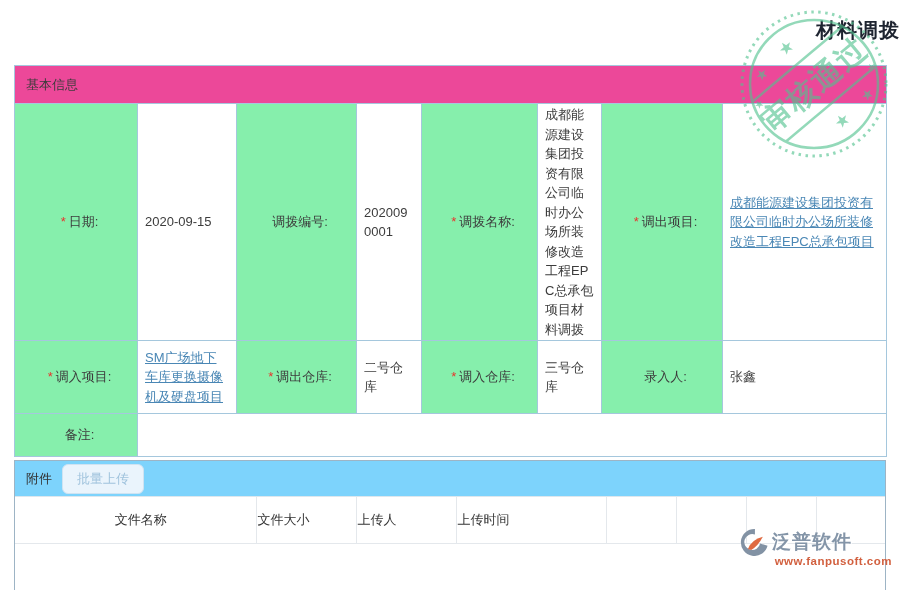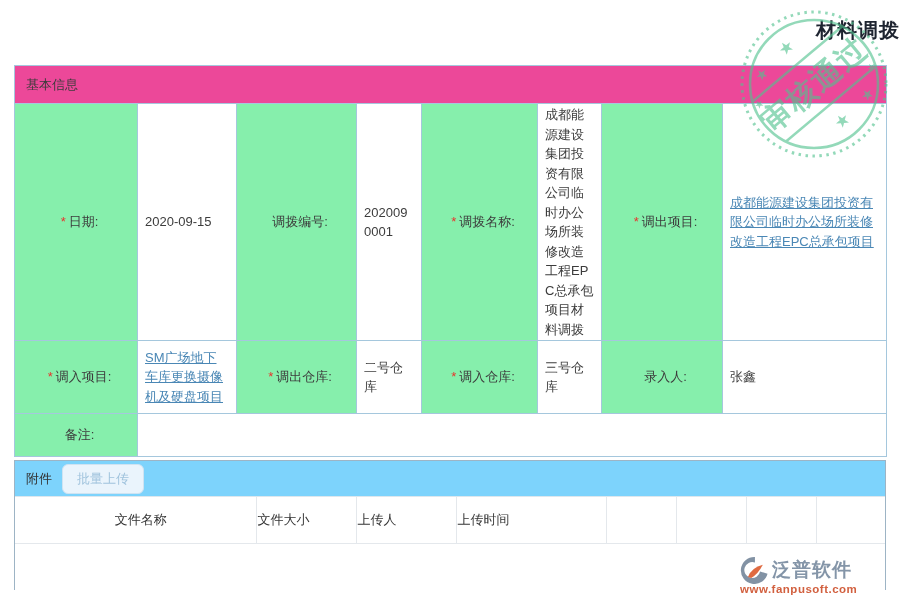--- a/index.html
+++ b/index.html
@@ -49,29 +49,29 @@
     font-size:13px; font-weight:normal; color:#333; height:44px;
     border-right:1px solid #e4e8ec; border-bottom:1px solid #e4e8ec;
     text-align:left; background:#fff;
   }
   table.attach th:last-child { border-right:none; }
   table.attach th.first { text-align:center; padding-left:12px; }
   .attach-body { height:47px; background:#fff; }
   
   .stamp { position:absolute; left:734px; top:4px; width:160px; height:160px; z-index:5; }
   
-  .watermark { position:absolute; left:740px; top:556px; width:152px; z-index:6; }
+  .watermark { position:absolute; left:740px; top:528px; width:152px; z-index:6; }
   .wm-row { display:flex; align-items:center; }
   .wm-brand {
     font-size:19px; font-weight:bold; color:#8495a8; letter-spacing:1px;
     margin-left:4px; text-shadow:1px 1px 0 #ffffff;
   }
   .wm-url {
     font-size:11.5px; font-weight:bold; color:#d2603f; letter-spacing:0.5px;
-    text-align:left; margin-top:-1px;
+    text-align:right; margin-top:-1px;
   }
 </style>
 </head>
 <body>
 
 <div class="page-title">材料调拨</div>
 
 <table class="basic">
   <colgroup>
     <col style="width:123px">

